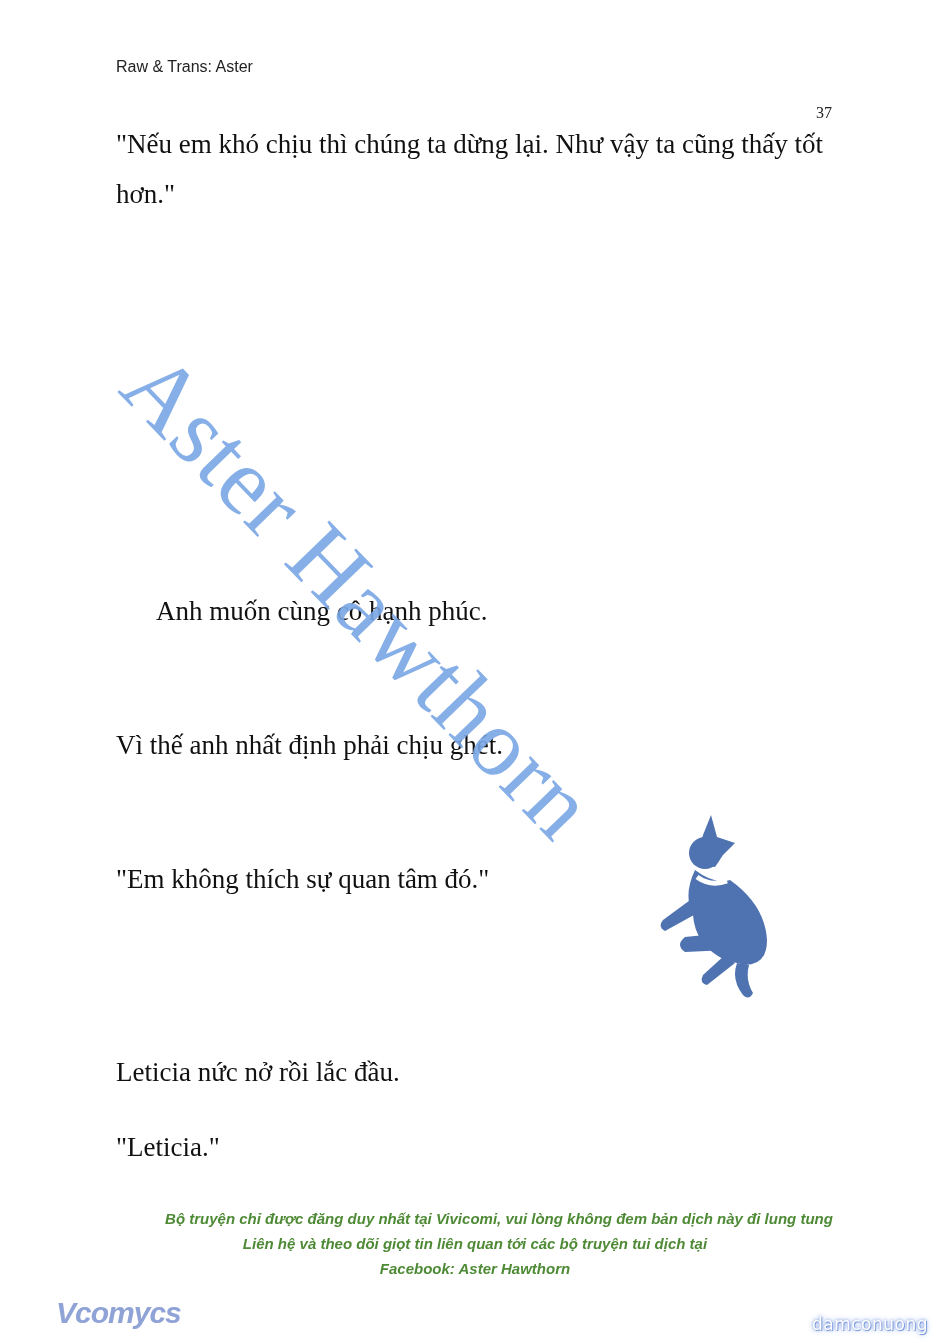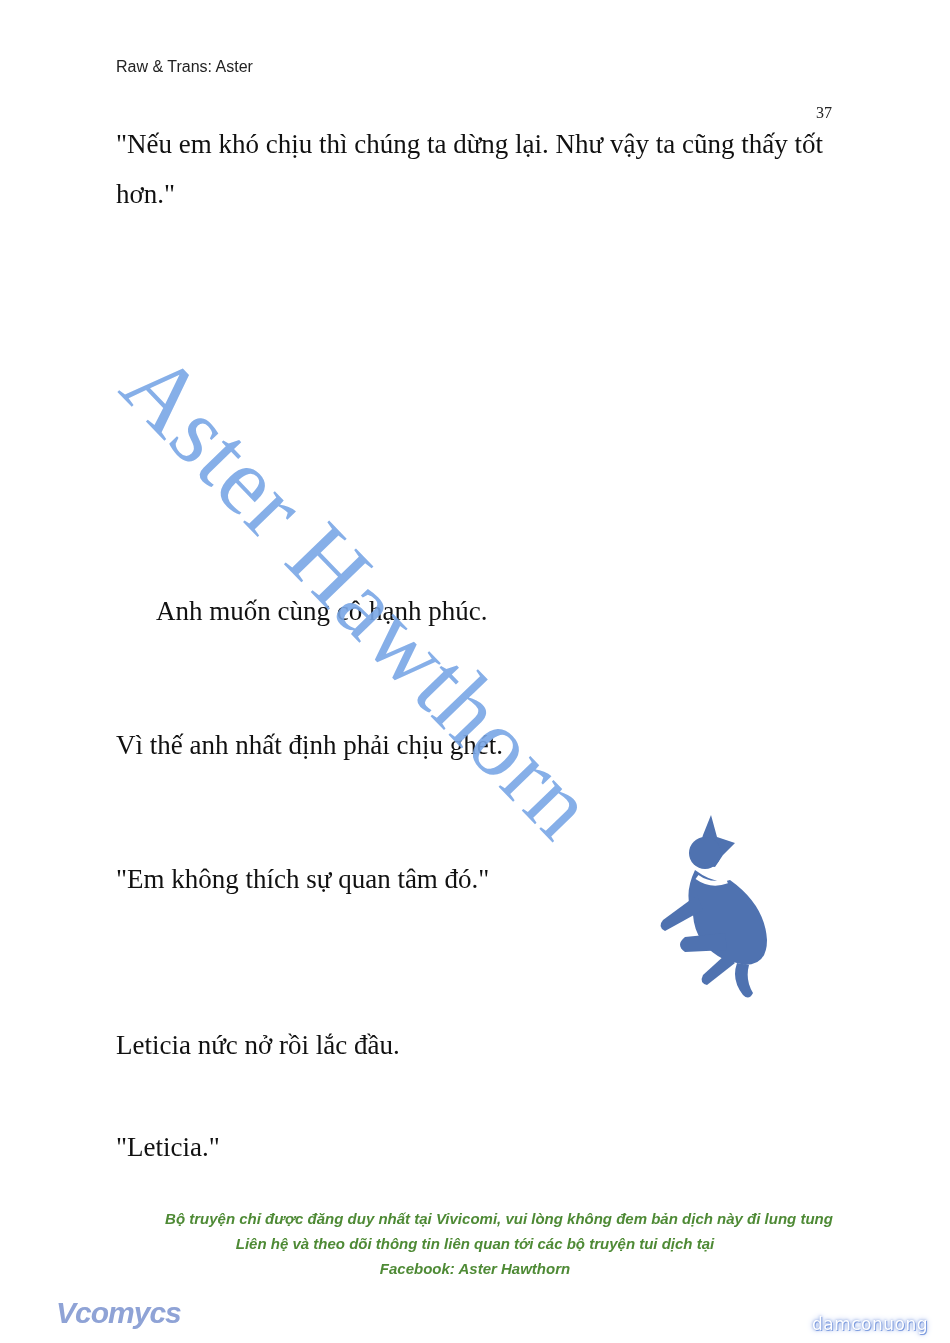--- a/index.html
+++ b/index.html
@@ -23,21 +23,21 @@
 <body>
 
 <div class="page">
   <div class="header">Raw &amp; Trans: Aster</div>
   <div class="page-num">37</div>
 
   <div class="body-text" style="top:120px;">"Nếu em khó chịu thì chúng ta dừng lại. Như vậy ta cũng thấy tốt hơn."</div>
   <div class="body-text" style="top:587px;margin-left:40px;">Anh muốn cùng cô hạnh phúc.</div>
   <div class="body-text" style="top:721px;">Vì thế anh nhất định phải chịu ghét.</div>
   <div class="body-text" style="top:855px;">"Em không thích sự quan tâm đó."</div>
-  <div class="body-text" style="top:1021px;font-family:Liberation Serif, serif;">Leticia nức nở rồi lắc đầu.</div>
+  <div class="body-text" style="top:1048px;font-family:Liberation Serif, serif;">Leticia nức nở rồi lắc đầu.</div>
   <div class="body-text" style="top:1123px;">"Leticia."</div>
 
   <div class="watermark" style="left:180px; top:330px;">Aster Hawthorn</div>
 
   <svg class="cat" viewBox="0 0 120 185">
     <g fill="#4f72b0">
 
       <path d="M48 20 L56 0 L62 22 L80 28 L68 40 L60 52 L48 50 L42 40 Z"></path>
       <ellipse cx="50" cy="38" rx="16" ry="16"></ellipse>
 
@@ -48,18 +48,18 @@
       <path d="M30 122 L70 118 L72 135 L30 137 Q20 130 30 122 Z"></path>
 
       <path d="M70 140 L48 160 Q44 168 52 170 L80 148 Z"></path>
 
       <path d="M82 148 Q76 165 88 180 Q94 186 98 178 Q90 165 94 150 Z"></path>
     </g>
     <path d="M42 62 Q56 72 72 66" stroke="#ffffff" stroke-width="5" fill="none"></path>
   </svg>
 
   <div class="footer" style="top:1210px;padding-left:24px;">Bộ truyện chỉ được đăng duy nhất tại Vivicomi, vui lòng không đem bản dịch này đi lung tung</div>
-  <div class="footer" style="top:1235px;">Liên hệ và theo dõi thông tin liên quan tới các bộ truyện tui dịch tại</div>
+  <div class="footer" style="top:1235px;">Liên hệ và theo dõi giọt tin liên quan tới các bộ truyện tui dịch tại</div>
   <div class="footer" style="top:1260px;">Facebook: Aster Hawthorn</div>
 
   <div class="logo-left">Vcomycs</div>
   <div class="logo-right">damconuong</div>
 </div>
 
 </body></html>

